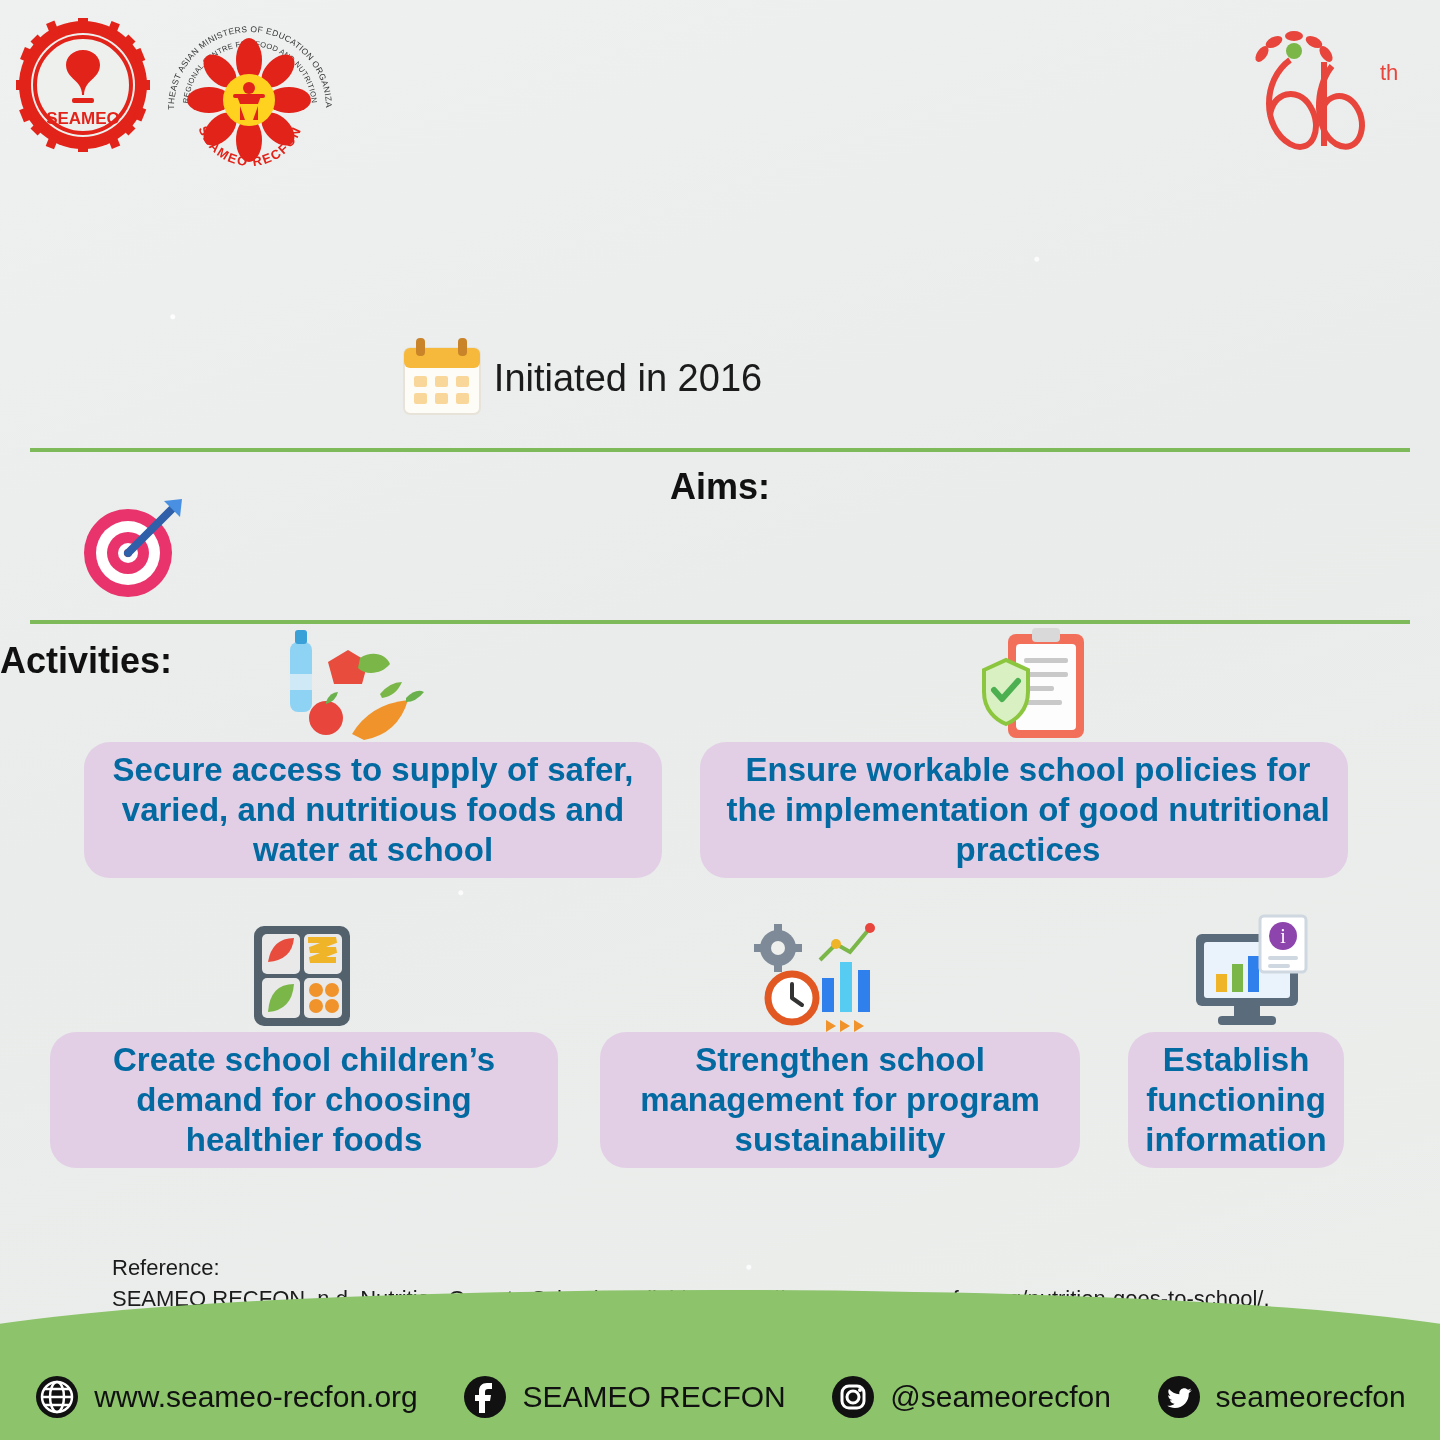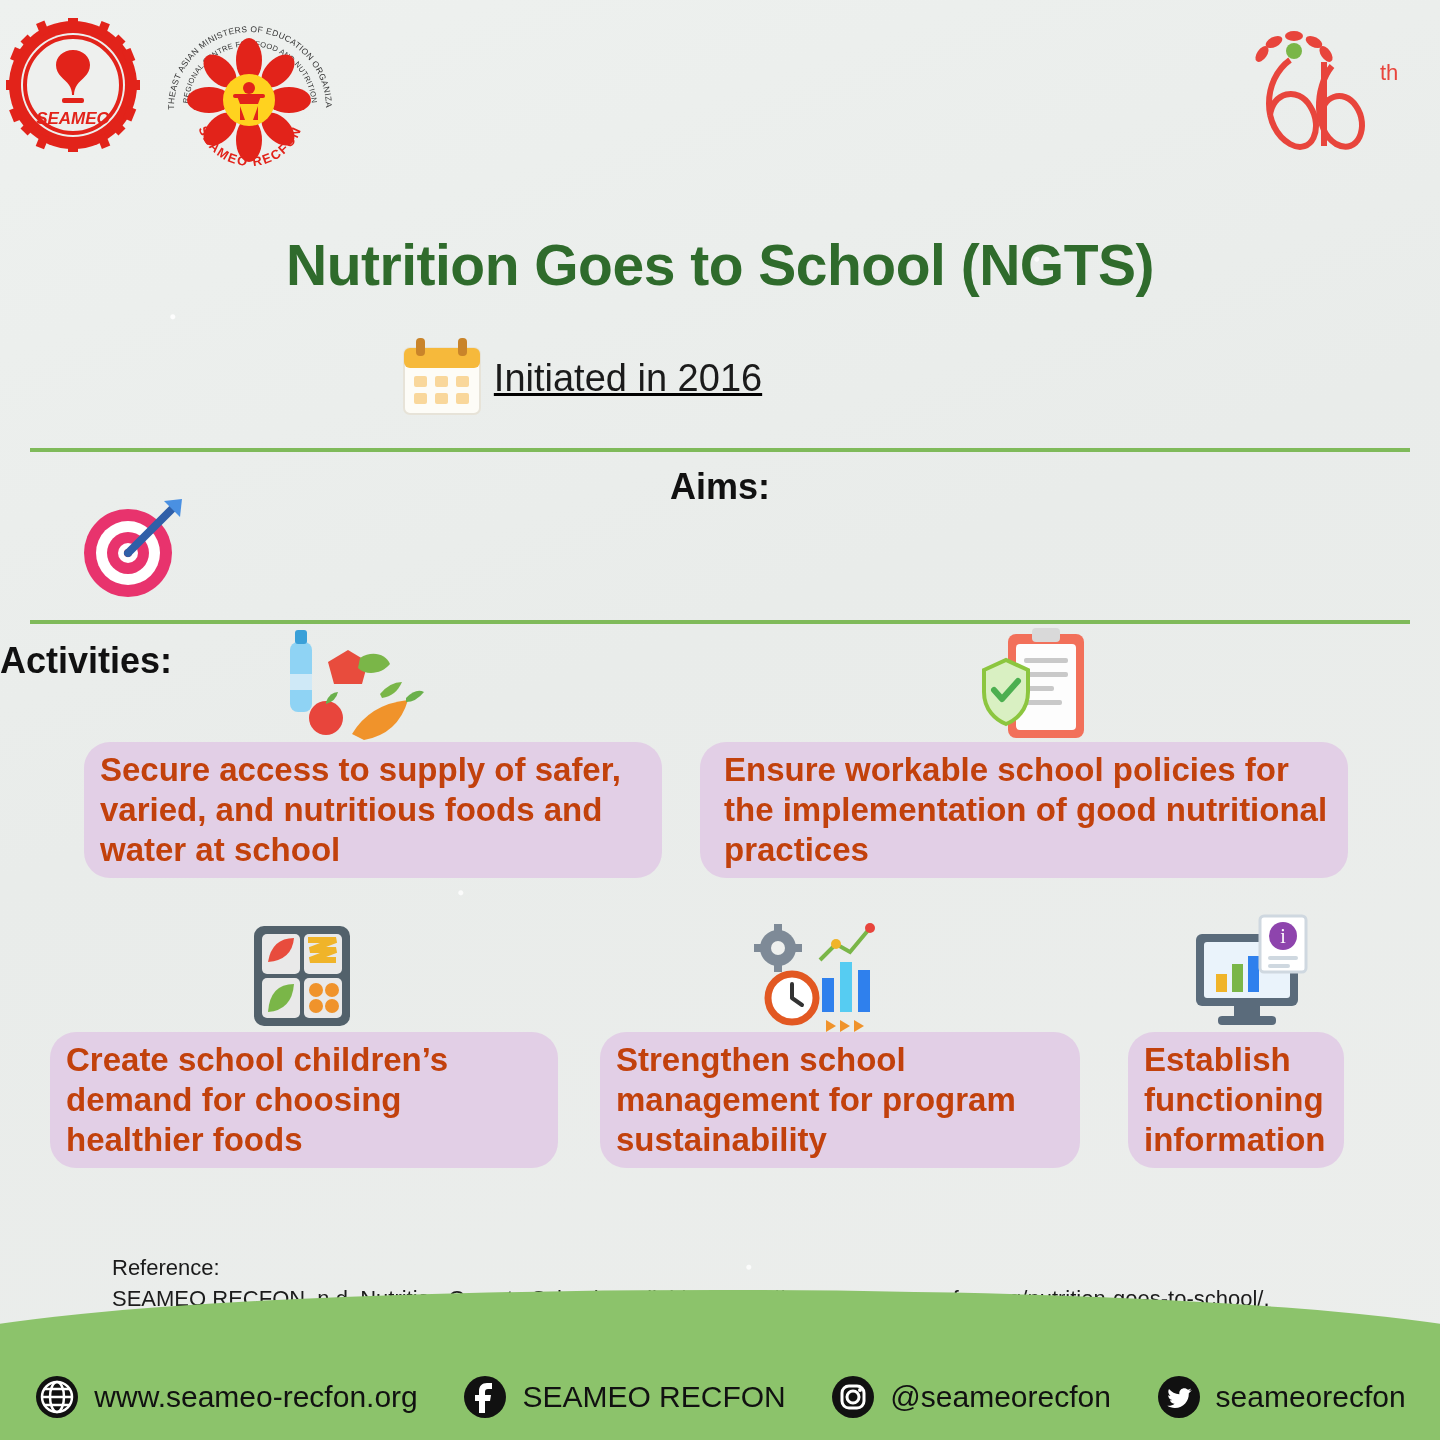--- a/index.html
+++ b/index.html
@@ -16,41 +16,41 @@
       radial-gradient(circle at 12% 22%, rgba(255,255,255,.9) 0 2px, transparent 3px),
       radial-gradient(circle at 32% 62%, rgba(255,255,255,.8) 0 2px, transparent 3px),
       radial-gradient(circle at 72% 18%, rgba(255,255,255,.8) 0 2px, transparent 3px),
       radial-gradient(circle at 88% 72%, rgba(255,255,255,.8) 0 2px, transparent 3px),
       radial-gradient(circle at 52% 88%, rgba(255,255,255,.8) 0 2px, transparent 3px),
       linear-gradient(160deg,#eef1ef 0%, #e9ecea 45%, #eceeec 100%);
   }
 
   
   .logo-seameo {
-    position: absolute; left: 6px; top: 18px; width: 134px; height: 134px; font-style: italic;
+    position: absolute; left: 16px; top: 18px; width: 134px; height: 134px;
   }
   .logo-recfon {
     position: absolute; left: 152px; top: 8px; width: 195px; height: 186px;
   }
   .logo-10th {
     position: absolute; right: 38px; top: 18px; width: 170px; height: 140px;
   }
 
   
   .title {
     position: absolute; top: 232px; left: 0; width: 1440px;
     text-align: center;
     font-size: 57px; font-weight: bold; color: #2f6b2c;
     letter-spacing: -.5px;
   }
 
   
   .initiated-row {
     position: absolute; top: 330px; left: 0; width: 1156px;
-    display: flex; align-items: center; justify-content: center; gap: 4px; text-decoration: underline;
+    display: flex; align-items: center; justify-content: center; gap: 4px;
   }
   .cal-icon { width: 96px; height: 96px; position: relative; }
   .initiated-text { font-size: 38px; color: #1b1b1b; }
 
   .rule {
     position: absolute; left: 30px; width: 1380px; height: 4px;
     background: #7fba5a;
   }
   .rule-1 { top: 448px; }
   .rule-2 { top: 620px; }
@@ -69,22 +69,23 @@
   
   .activities-head {
     position: absolute; top: 640px; left: 0; width: 1440px;
     text-align: left; font-size: 36px; font-weight: bold; color: #111;
   }
 
   .chip {
     position: absolute;
     background: #e2cfe6;
     border-radius: 26px;
-    color: #c2410c;
+    color: #0369a1;
     font-weight: bold;
+    text-align: center;
     display: flex; align-items: center; justify-content: center;
     padding: 10px 16px;
     line-height: 1.22;
   }
   .chip-1 { left: 84px;  top: 742px;  width: 578px; height: 136px; font-size: 33px; }
   .chip-2 { left: 700px; top: 742px;  width: 648px; height: 136px; font-size: 33px; padding-left: 24px; }
   .chip-3 { left: 50px;  top: 1032px; width: 508px; height: 136px; font-size: 33px; }
   .chip-4 { left: 600px; top: 1032px; width: 480px; height: 136px; font-size: 33px; }
   .chip-5 { left: 1128px;top: 1032px; width: 216px; height: 136px; font-size: 33px; }
 
@@ -207,21 +208,20 @@
       <circle cx="62" cy="33" r="8" fill="#7ab648"></circle>
       <g fill="none" stroke="#e8453c" stroke-width="6">
         <path d="M58 42 C 30 62, 30 110, 58 126 C 80 138, 92 110, 78 88 C 66 68, 40 74, 38 98"></path>
         <path d="M100 48 C 82 70, 82 112, 104 126 C 126 138, 138 108, 124 88 C 112 70, 88 78, 90 100"></path>
         <path d="M92 44 L 92 128"></path>
       </g>
       <text x="148" y="62" font-family="Liberation Sans, sans-serif" font-size="22" fill="#e8453c">th</text>
     </svg>
   </div>
 
-  <div class="title">Nutrition Goes to School (NGTS)</div>
 
   <div class="initiated-row">
     <div class="cal-icon">
       <svg viewBox="0 0 96 96" width="96" height="96">
         <rect x="10" y="18" width="76" height="66" rx="6" fill="#fdfcf7" stroke="#e7e3d8" stroke-width="2"></rect>
         <rect x="10" y="18" width="76" height="20" rx="6" fill="#f6b93b"></rect>
         <rect x="22" y="8" width="9" height="18" rx="4" fill="#c9842a"></rect>
         <rect x="64" y="8" width="9" height="18" rx="4" fill="#c9842a"></rect>
         <g fill="#f9d79b">
           <rect x="20" y="46" width="13" height="11" rx="2"></rect>

